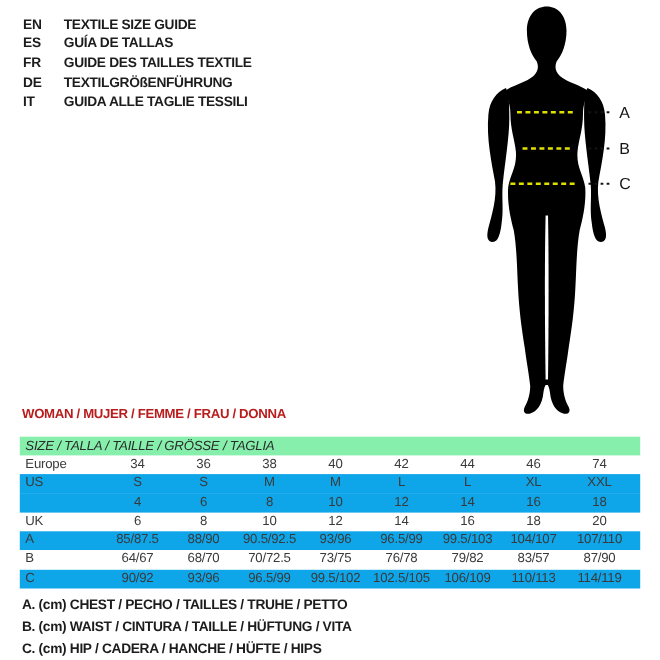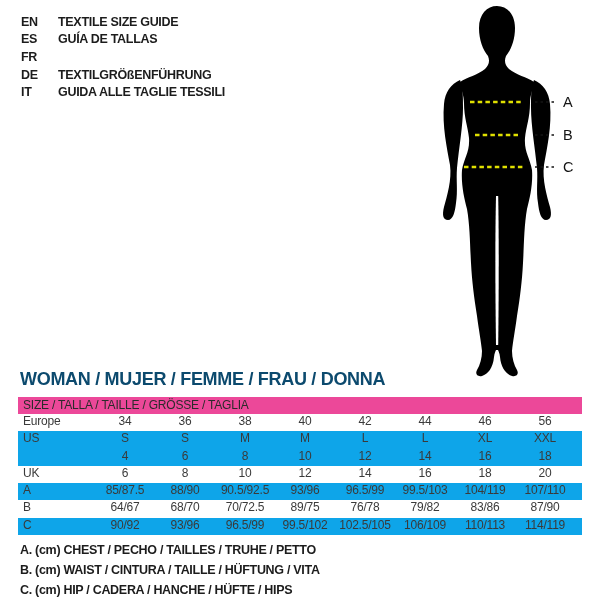--- a/index.html
+++ b/index.html
@@ -20,30 +20,30 @@
   }
   .lang-code { width: 37px; }
 
   
   .figure-wrap { position: absolute; left: 420px; top: 0; width: 180px; height: 380px; }
   .marker-letter { font-family: "Liberation Sans", sans-serif; font-size: 14.5px; fill: #141414; }
 
   
   .section-title {
     position: absolute; left: 20px; top: 369px;
-    font-weight: bold; font-size: 18px; letter-spacing: -0.3px; color: #0c4a6e;
+    font-weight: bold; font-size: 12px; letter-spacing: -0.3px; color: #b91c1c;
     white-space: nowrap;
   }
 
   
   .size-table { position: absolute; left: 18px; top: 397px; width: 564px; }
   .table-header {
-    height: 17px; line-height: 17px; background: #ec4899;
+    height: 17px; line-height: 17px; background: #86efac;
     font-size: 12px; letter-spacing: -0.2px; color: #2b2b2b;
-    padding-left: 5px; box-sizing: border-box; white-space: nowrap;
+    padding-left: 5px; box-sizing: border-box; white-space: nowrap; font-style: italic;
   }
   .t-row { display: flex; height: 17.3px; }
   .t-row.shaded { background: #0ea5e9; }
   .row-label {
     width: 77px; padding-left: 5px; box-sizing: border-box;
     font-size: 12px; letter-spacing: -0.2px; color: #3a3a3a; white-space: nowrap;
   }
   .t-cell {
     width: 60px; text-align: center;
     font-size: 12px; letter-spacing: -0.2px; color: #3a3a3a; white-space: nowrap;
@@ -69,20 +69,21 @@
         <div class="lang-label">TEXTILE SIZE GUIDE</div>
       </div>
 
       <div class="lang-row">
         <div class="lang-code">ES</div>
         <div class="lang-label">GUÍA DE TALLAS</div>
       </div>
 
       <div class="lang-row">
         <div class="lang-code">FR</div>
+        <div class="lang-label">GUIDE DES TAILLES TEXTILE</div>
       </div>
 
       <div class="lang-row">
         <div class="lang-code">DE</div>
         <div class="lang-label">TEXTILGRÖßENFÜHRUNG</div>
       </div>
 
       <div class="lang-row">
         <div class="lang-code">IT</div>
         <div class="lang-label">GUIDA ALLE TAGLIE TESSILI</div>
@@ -172,21 +173,21 @@
     <div>
         <div class="t-row">
           <div class="row-label">Europe</div>
           <div class="t-cell">34</div>
           <div class="t-cell">36</div>
           <div class="t-cell">38</div>
           <div class="t-cell">40</div>
           <div class="t-cell">42</div>
           <div class="t-cell">44</div>
           <div class="t-cell">46</div>
-          <div class="t-cell">56</div>
+          <div class="t-cell">74</div>
         </div>
         <div class="t-row shaded">
           <div class="row-label">US</div>
           <div class="t-cell">S</div>
           <div class="t-cell">S</div>
           <div class="t-cell">M</div>
           <div class="t-cell">M</div>
           <div class="t-cell">L</div>
           <div class="t-cell">L</div>
           <div class="t-cell">XL</div>
@@ -215,32 +216,32 @@
           <div class="t-cell">20</div>
         </div>
         <div class="t-row shaded">
           <div class="row-label">A</div>
           <div class="t-cell">85/87.5</div>
           <div class="t-cell">88/90</div>
           <div class="t-cell">90.5/92.5</div>
           <div class="t-cell">93/96</div>
           <div class="t-cell">96.5/99</div>
           <div class="t-cell">99.5/103</div>
-          <div class="t-cell">104/119</div>
+          <div class="t-cell">104/107</div>
           <div class="t-cell">107/110</div>
         </div>
         <div class="t-row">
           <div class="row-label">B</div>
           <div class="t-cell">64/67</div>
           <div class="t-cell">68/70</div>
           <div class="t-cell">70/72.5</div>
-          <div class="t-cell">89/75</div>
+          <div class="t-cell">73/75</div>
           <div class="t-cell">76/78</div>
           <div class="t-cell">79/82</div>
-          <div class="t-cell">83/86</div>
+          <div class="t-cell">83/57</div>
           <div class="t-cell">87/90</div>
         </div>
         <div class="t-row shaded">
           <div class="row-label">C</div>
           <div class="t-cell">90/92</div>
           <div class="t-cell">93/96</div>
           <div class="t-cell">96.5/99</div>
           <div class="t-cell">99.5/102</div>
           <div class="t-cell">102.5/105</div>
           <div class="t-cell">106/109</div>

